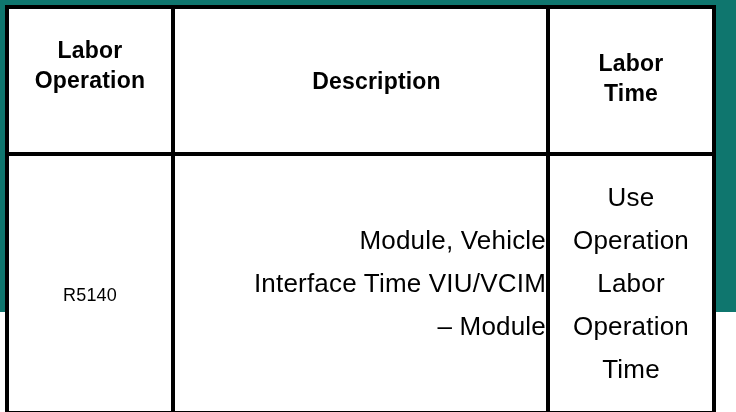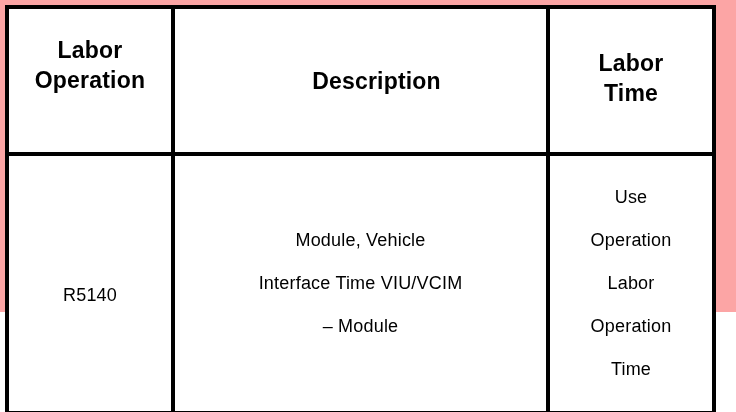--- a/index.html
+++ b/index.html
@@ -12,21 +12,21 @@
     height: 412px;
     overflow: hidden;
     font-family: "Liberation Sans", sans-serif;
     color: #000000;
   }
 
   .page {
     position: relative;
     width: 736px;
     height: 312px;
-    background: #fca5a5;
+    background: #0f766e;
   }
 
   
   .labor-table {
     position: absolute;
     left: 5px;
     top: 5px;
     width: 695px;
     height: 398px;
     border-collapse: collapse;
@@ -65,33 +65,34 @@
   .hdr-desc {
     display: block;
     padding-left: 32px;
   }
   .hdr-time {
     display: block;
     margin-top: -6px;
   }
 
   .cell-text {
-    font-size: 18px;
+    font-size: 26px;
     font-weight: normal;
     line-height: 43px;
     letter-spacing: 0.2px;
   }
   .cell-op {
     display: block;
     font-size: 18px;
     line-height: 28px;
     margin-top: 23px;
   }
   .cell-desc {
     display: block;
+    text-align: right;
   }
   .cell-time {
     display: block;
     line-height: 43px;
   }
 
   .line { display: block; white-space: nowrap; }
 </style>
 </head>
 <body>

